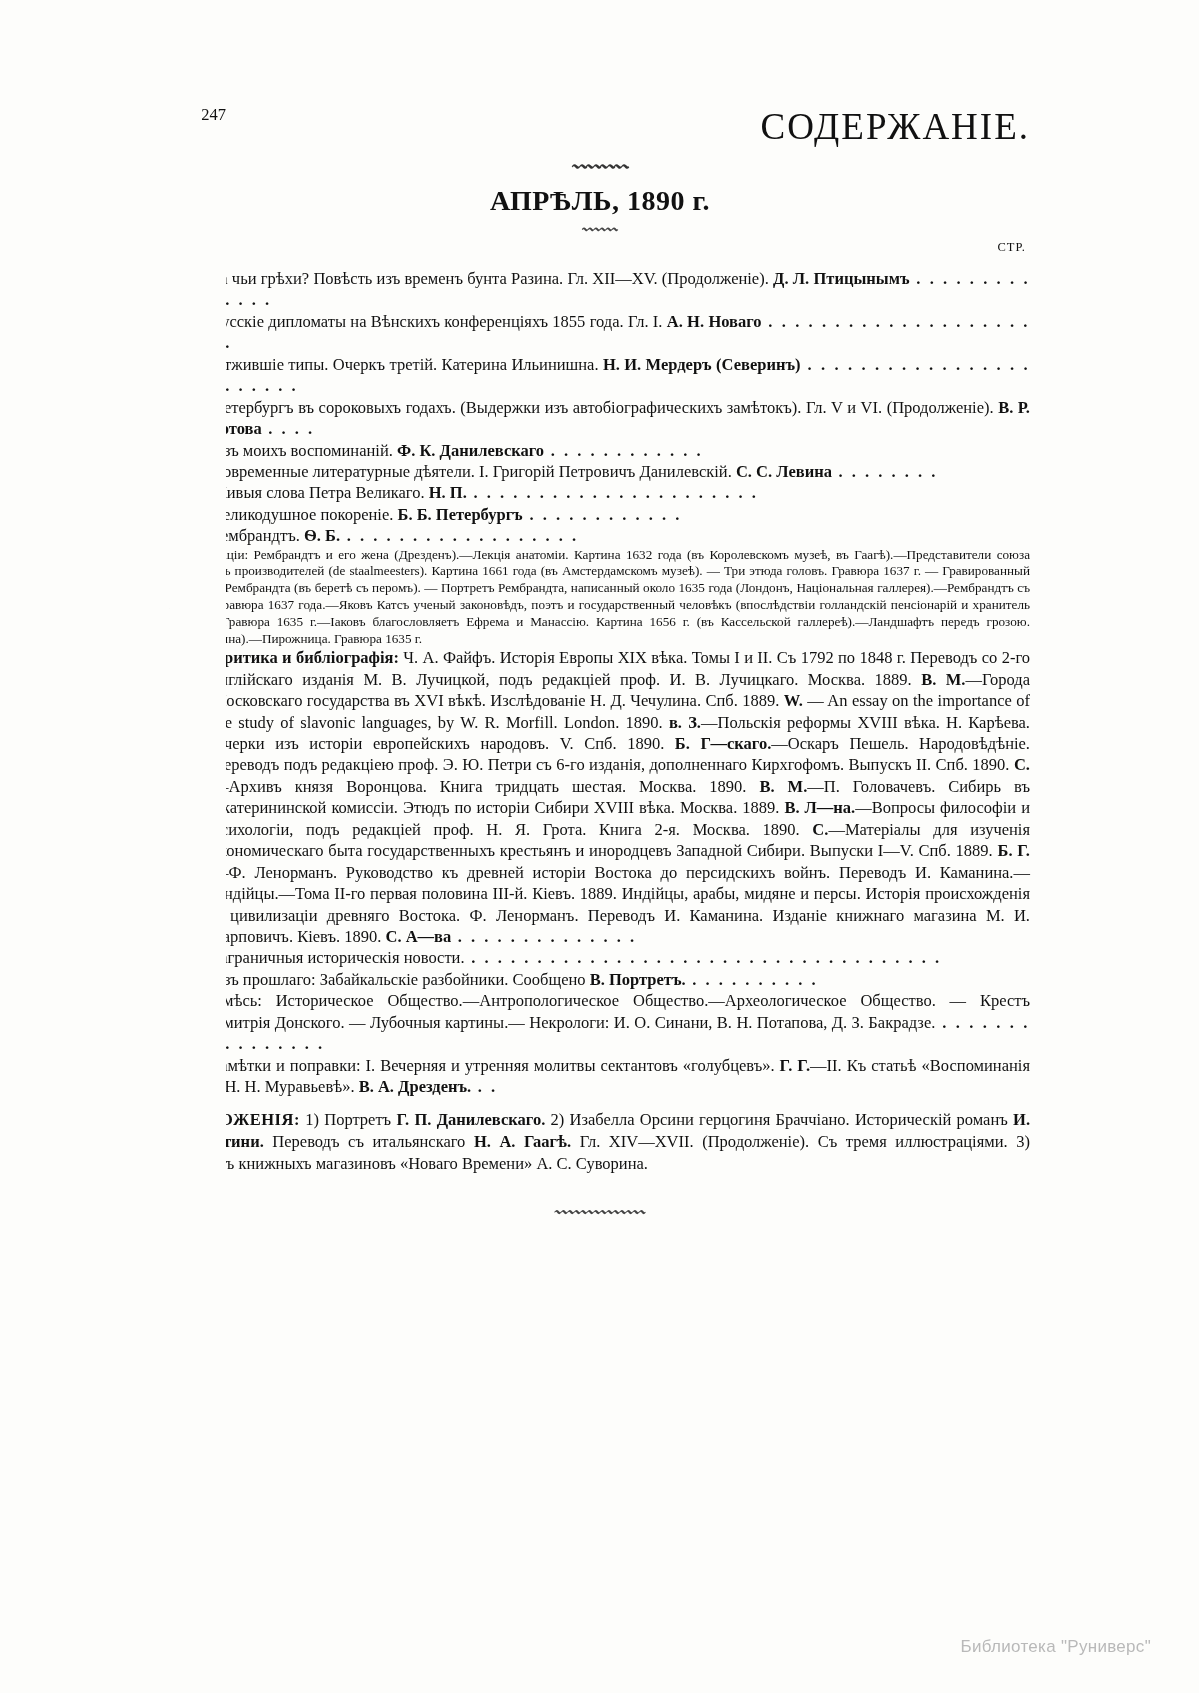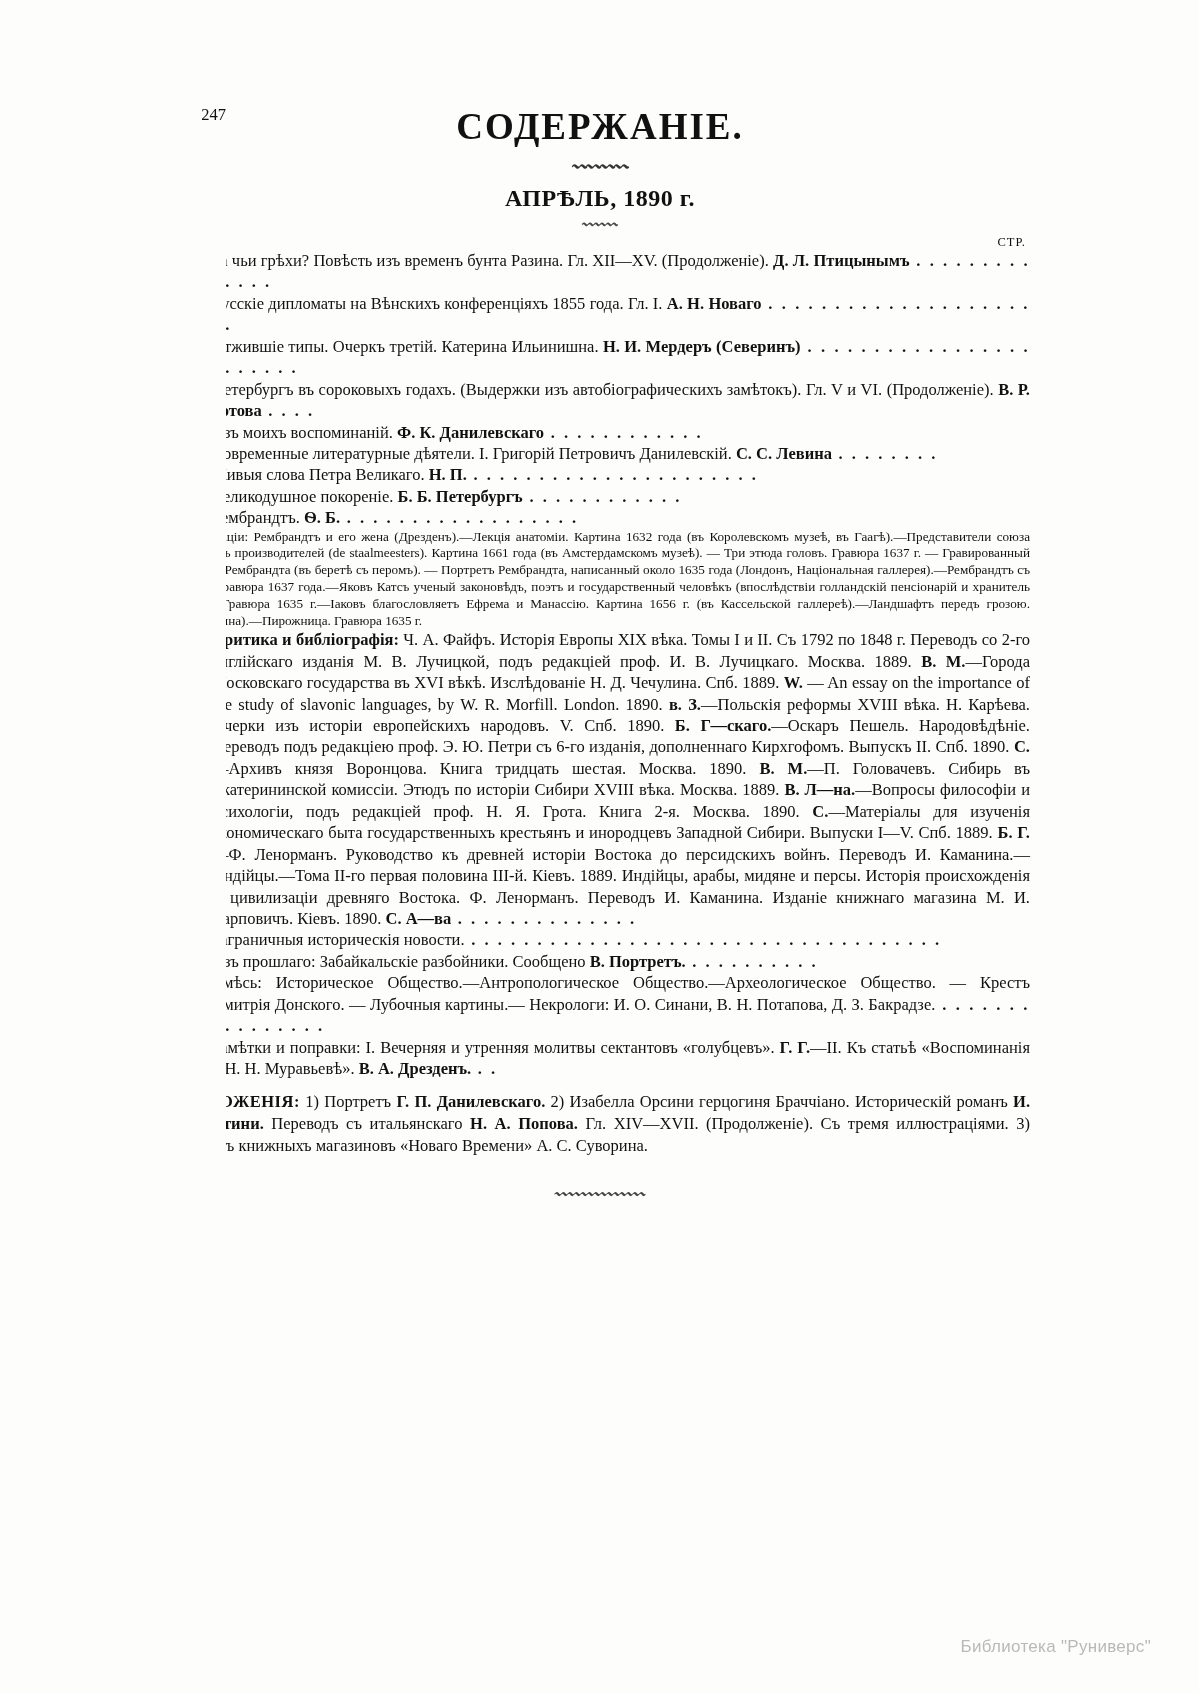--- a/index.html
+++ b/index.html
@@ -22,55 +22,55 @@
     height: 1693px;
     background: #fdfdfb;
   }
   .content {
     position: absolute;
     left: 170px;
     top: 105px;
     width: 860px;
   }
   .title {
-    text-align: center;
+    text-align: right;
     font-size: 37px;
     letter-spacing: 2px;
     font-family: "Liberation Serif", serif;
     margin: 0 0 6px 0;
-    font-weight: bold;
+    font-weight: normal;
   }
   .squiggle {
     text-align: center;
     font-size: 15px;
     letter-spacing: -1px;
     color: #333;
     margin: 2px 0 10px 0;
     font-family: "DejaVu Sans", sans-serif;
   }
   .subtitle {
     text-align: center;
-    font-size: 24px;
+    font-size: 28px;
     font-weight: bold;
     letter-spacing: 0.5px;
     margin: 4px 0 2px 0;
   }
   .squiggle-small {
     text-align: center;
     font-size: 12px;
     color: #444;
     margin: 0 0 4px 0;
     font-family: "DejaVu Sans", sans-serif;
   }
   .str-label {
     text-align: right;
     font-size: 12.5px;
     letter-spacing: 1px;
     padding-right: 4px;
-    margin-bottom: 0;
+    margin-bottom: 13px;
   }
 
   table.toc {
     width: 100%;
     border-collapse: collapse;
   }
   table.toc td {
     vertical-align: top;
     padding: 0;
   }
@@ -228,20 +228,20 @@
           </tr>
           <tr>
             <td class="num">XIV.</td>
             <td class="entry small-entry">Замѣтки и поправки: I. Вечерняя и утренняя молитвы сектантовъ «голубцевъ». <b>Г. Г.</b>—II. Къ статьѣ «Воспоминанія о Н. Н. Муравьевѣ». <b>В. А. Дрезденъ.</b><span class="leader"> . . </span></td>
             <td class="page">247</td>
           </tr>
         </tbody>
     </table>
 
     <div class="appendix">
-      <span class="lead">ПРИЛОЖЕНІЯ:</span><span id="appendix-text"> 1) Портретъ <b>Г. П. Данилевскаго.</b> 2) Изабелла Орсини герцогиня Браччіано. Историческій романъ <b>И. Фіорентини.</b> Переводъ съ итальянскаго <b>Н. А. Попова.</b> Гл. XIV—XVII. (Продолженіе). Съ тремя иллюстраціями. 3) Каталогъ книжныхъ магазиновъ «Новаго Времени» А. С. Суворина.</span>
+      <span class="lead">ПРИЛОЖЕНІЯ:</span><span id="appendix-text"> 1) Портретъ <b>Г. П. Данилевскаго.</b> 2) Изабелла Орсини герцогиня Браччіано. Историческій романъ <b>И. Фіорентини.</b> Переводъ съ итальянскаго <b>Н. А. Гаагѣ.</b> Гл. XIV—XVII. (Продолженіе). Съ тремя иллюстраціями. 3) Каталогъ книжныхъ магазиновъ «Новаго Времени» А. С. Суворина.</span>
     </div>
 
     <div class="bottom-squiggle">〰〰〰〰〰〰〰</div>
   </div>
 
   <div class="watermark">Библиотека "Руниверс"</div>
 </div>
 
 </body></html>

